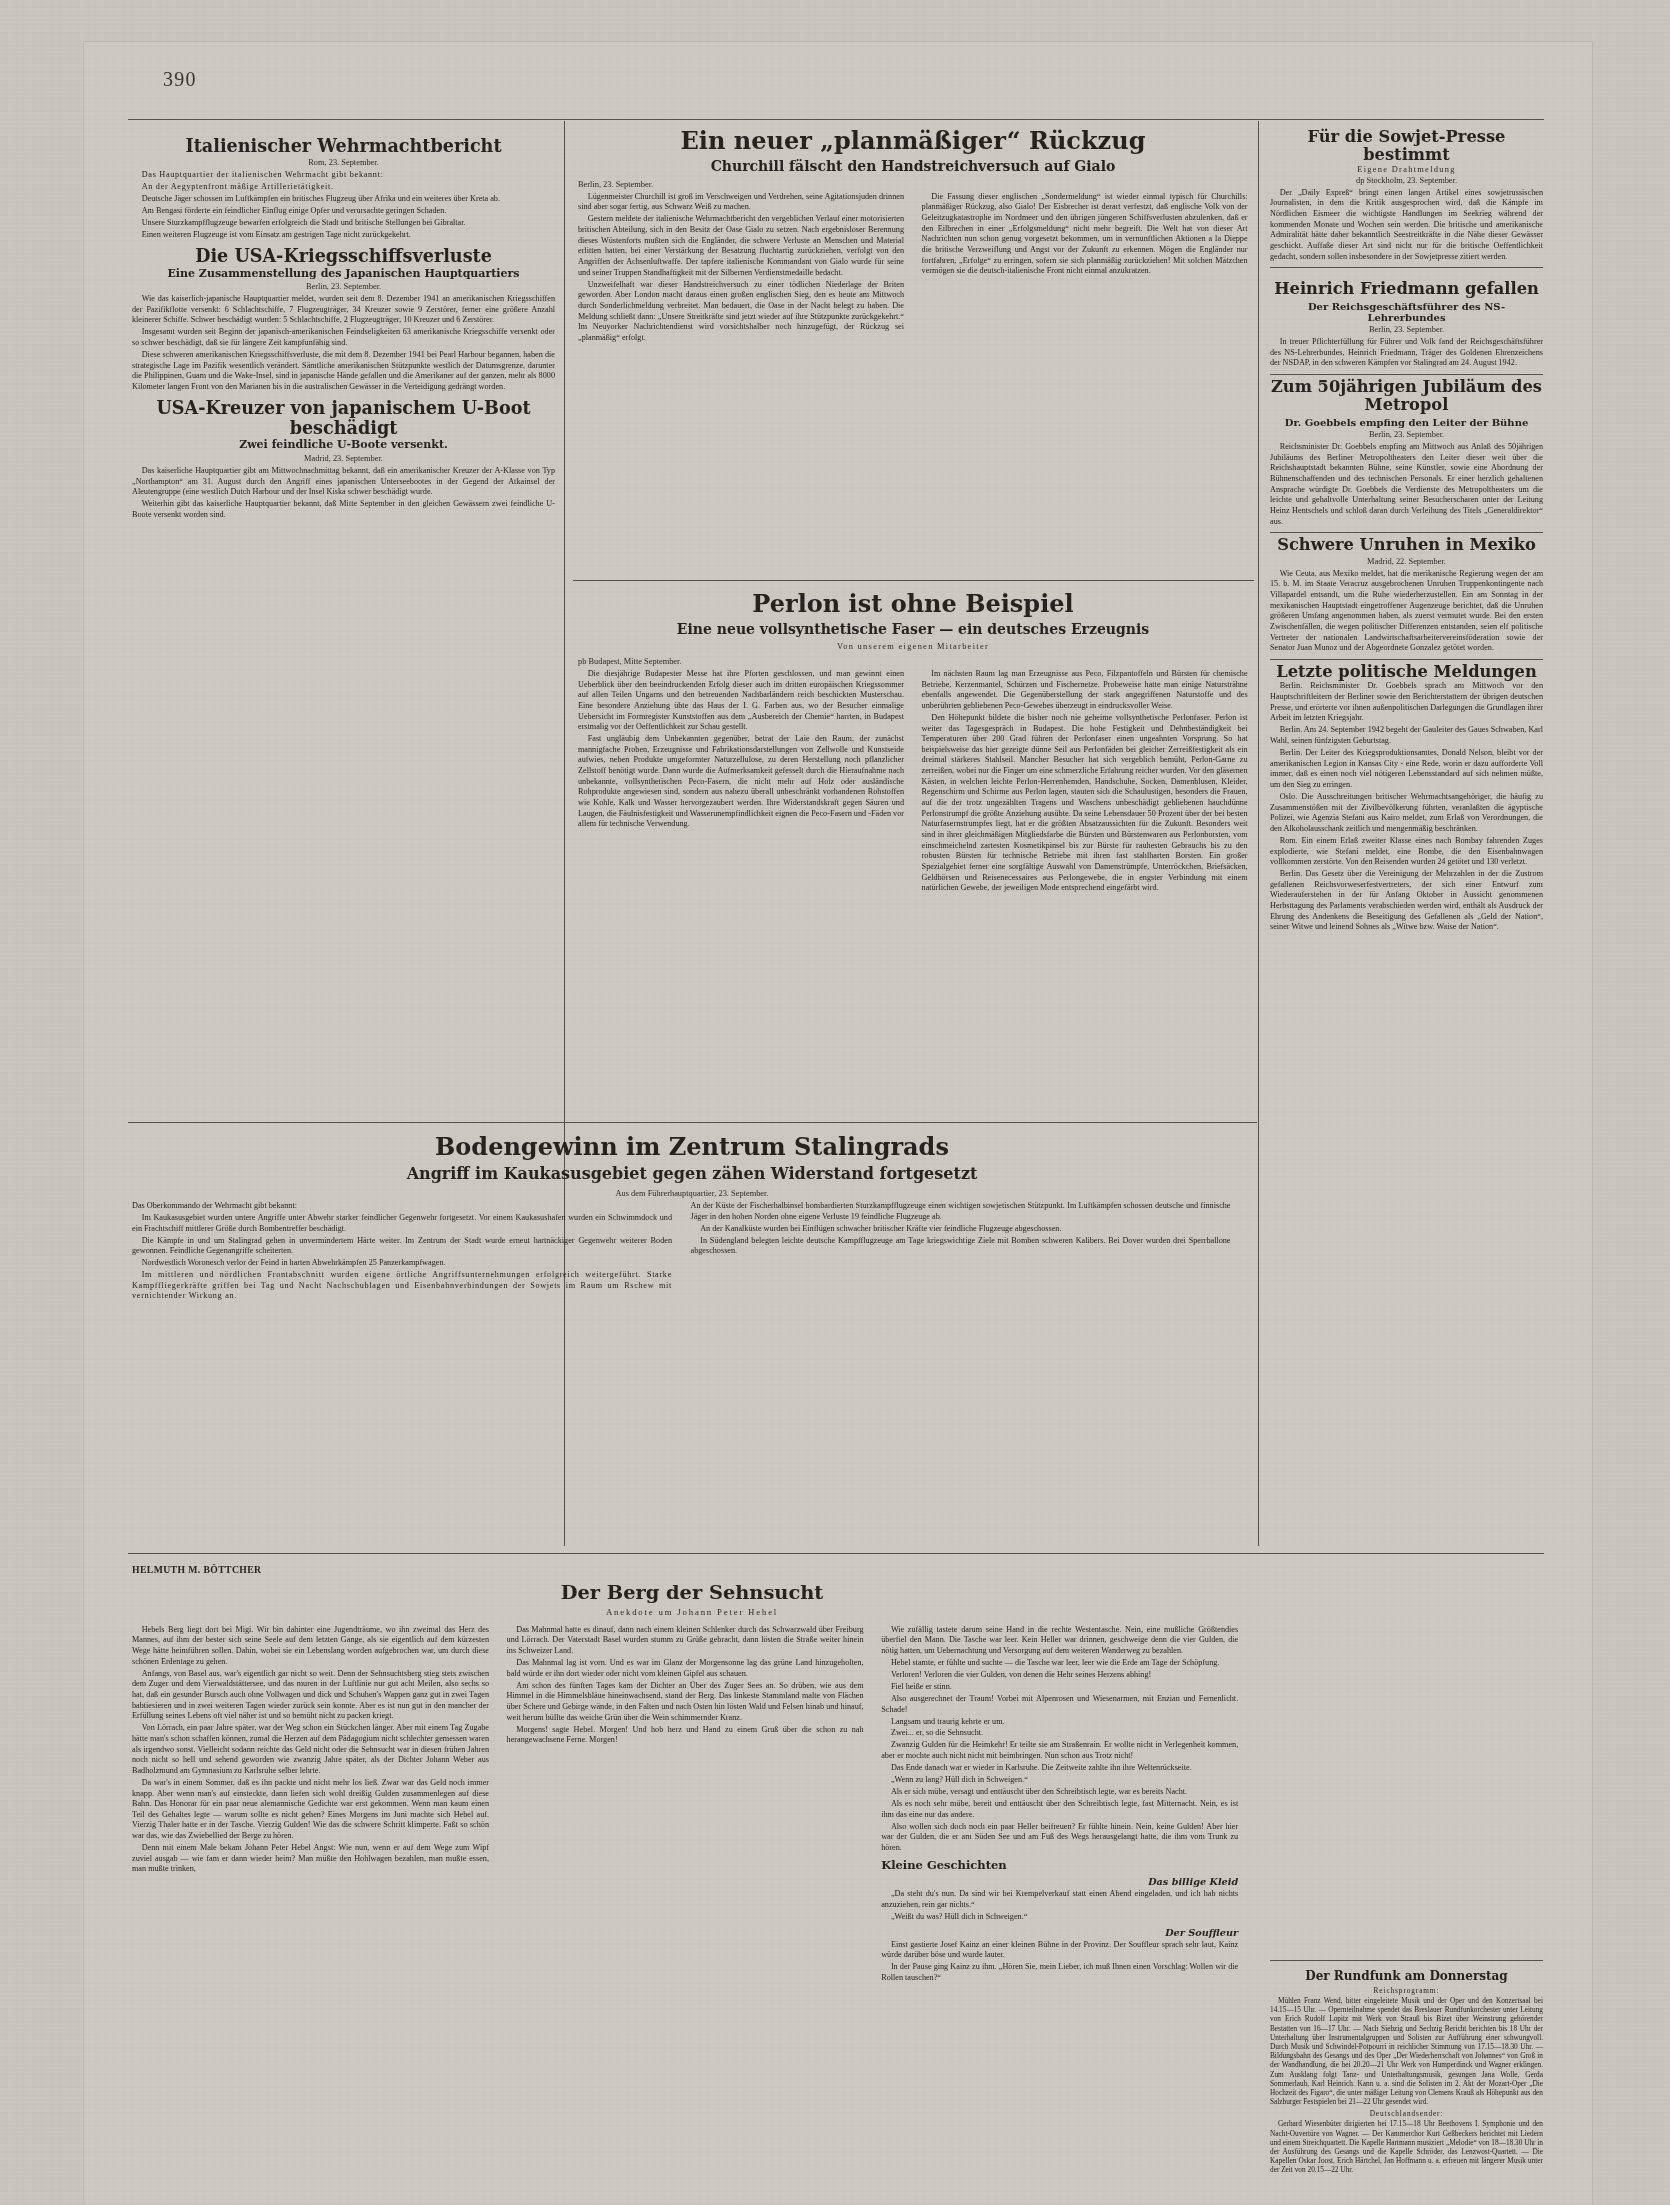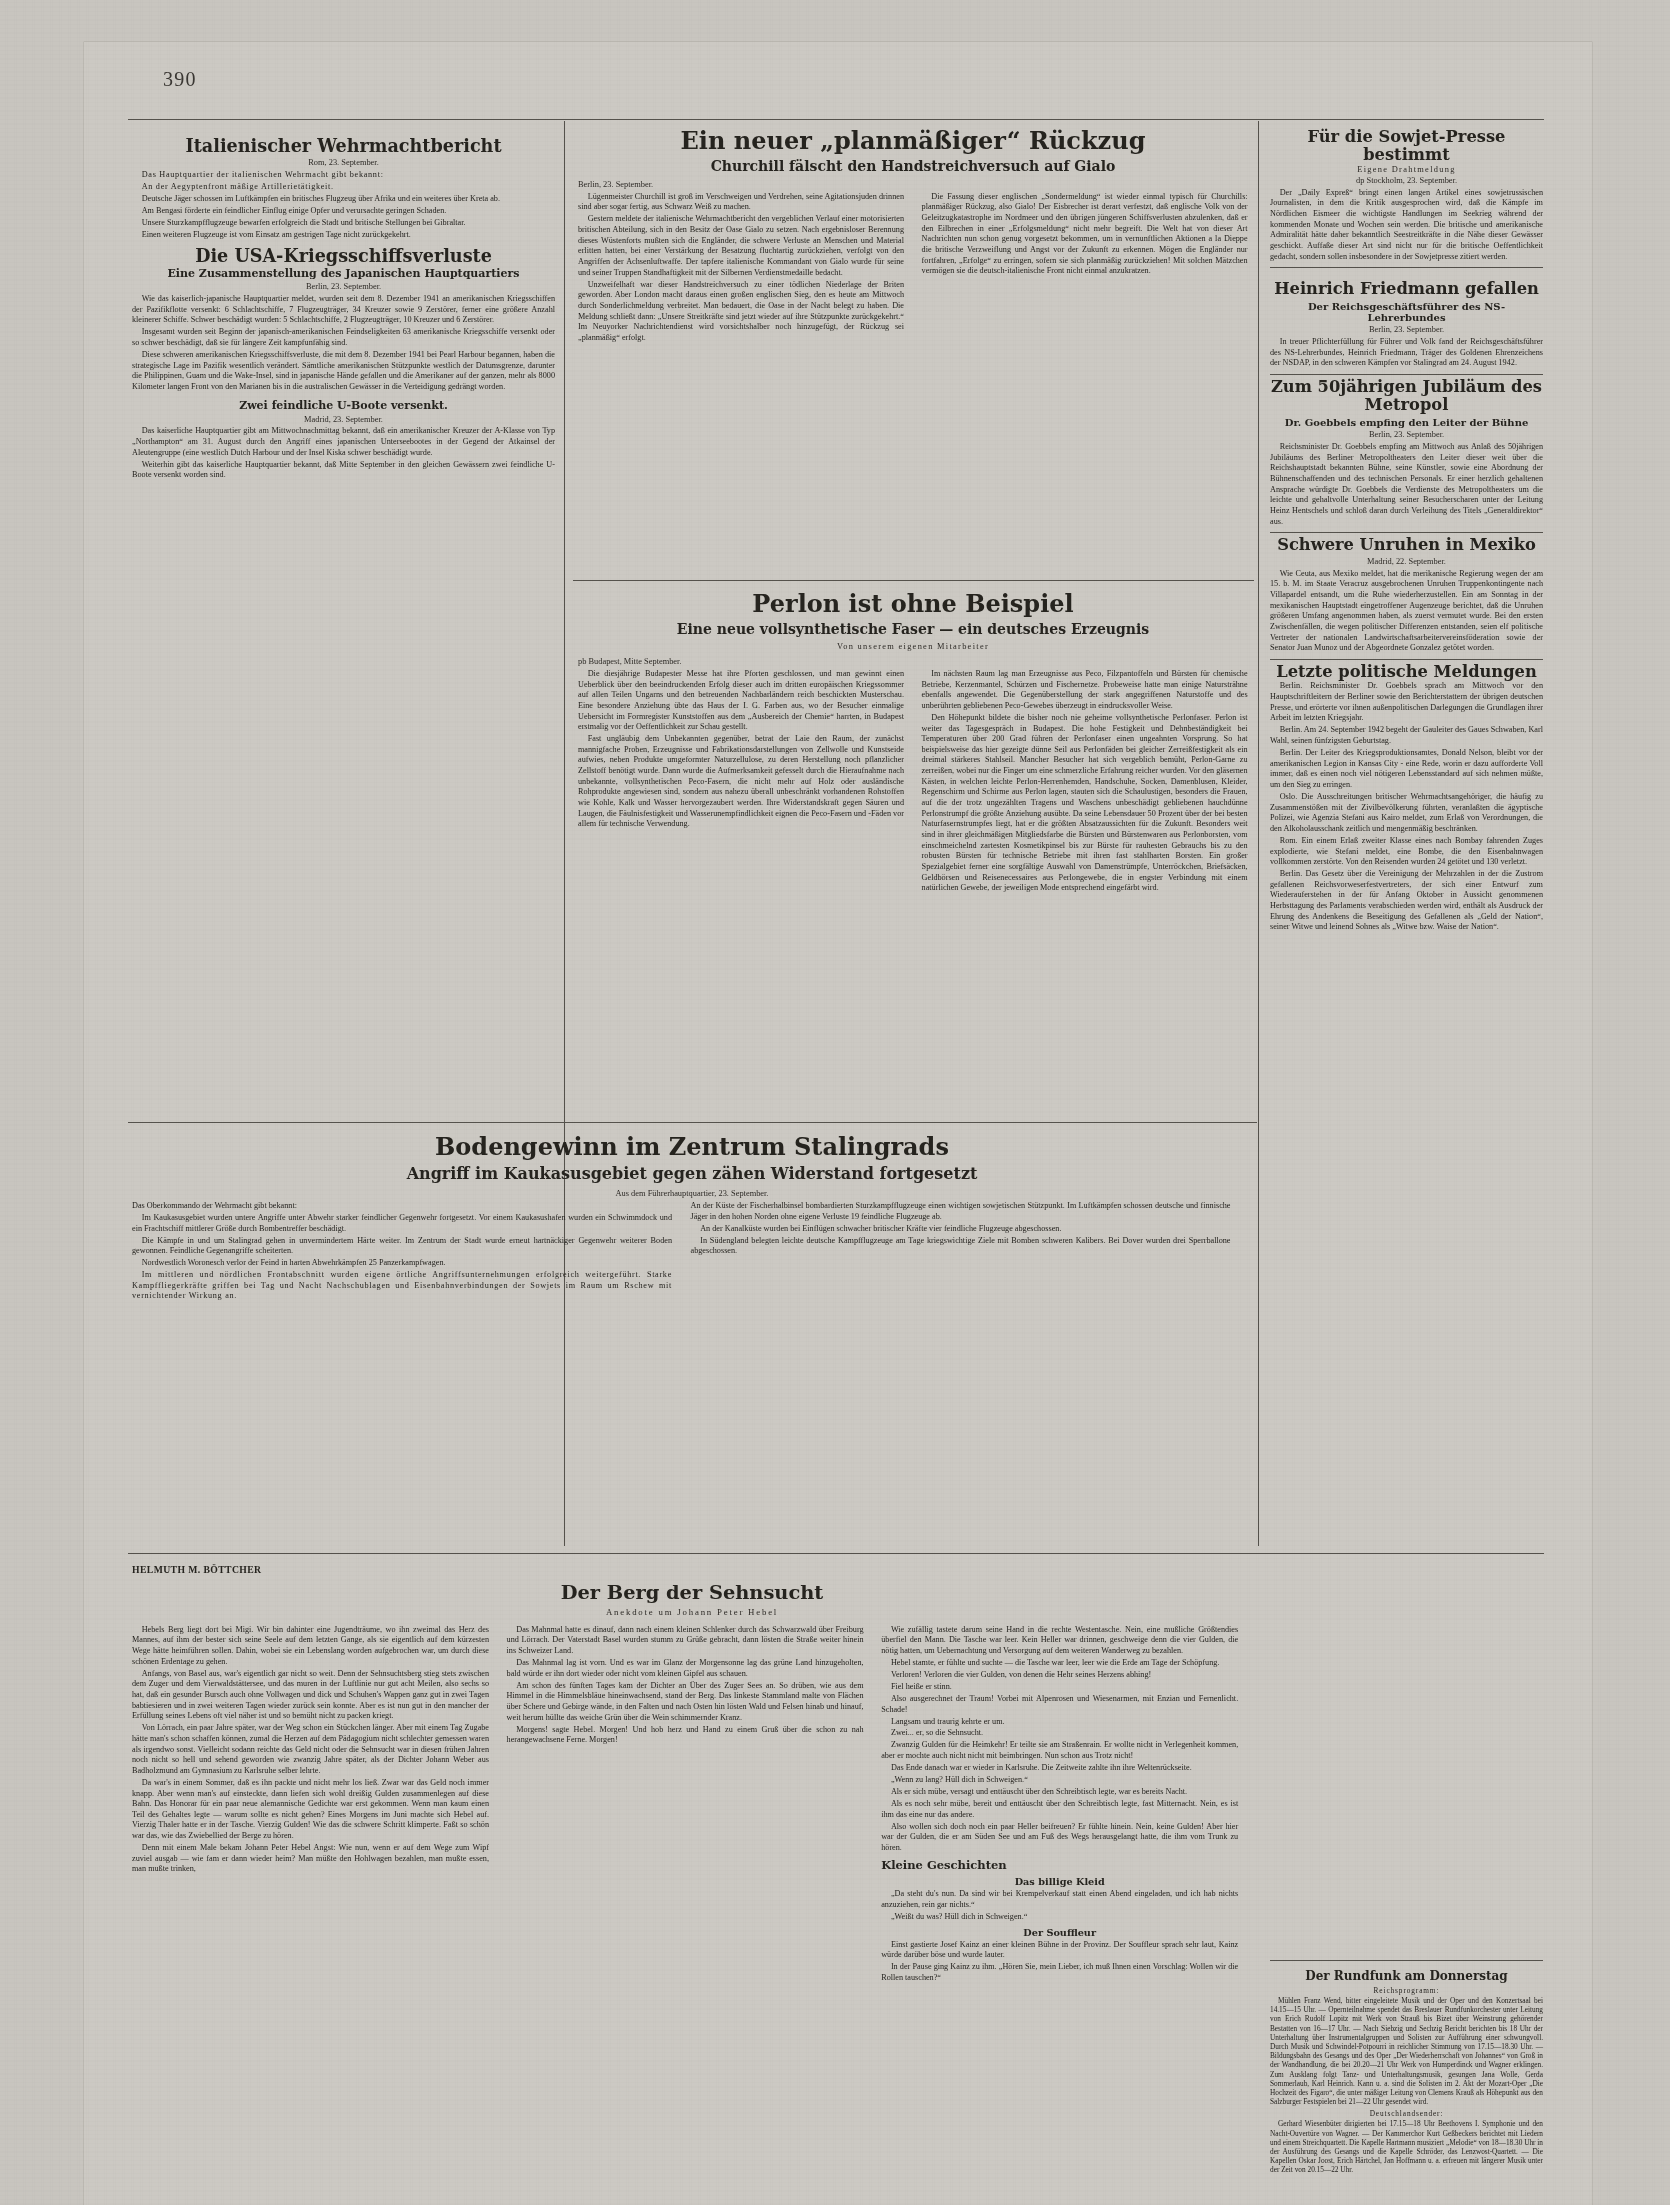--- a/index.html
+++ b/index.html
@@ -90,21 +90,21 @@
     color:#2d2a26;
     margin-top:2.6px;
   }
   .sec-h{
     font-family:"DejaVu Serif", serif;
     font-weight:bold;
     font-size:11.5px;
     color:#26241f;
     margin:4.4px 0 1.8px;
   }
-  .sec-h.left{text-align:center;}
+  .sec-h.left{text-align:right;font-style:italic;}
   .radio-h{
     font-family:"DejaVu Serif", serif;
     font-weight:bold;
     font-size:12px;
     text-align:center;
     color:#26241f;
   }
   .tiny{
     font-size:7.3px;
     line-height:1.26;
@@ -148,20 +148,21 @@
 
     <div style="height:4.4px"></div>
     <div class="hd mid">Die USA-Kriegsschiffsverluste</div>
     <div class="hd sml" style="font-size:11px;margin-top:1.8px;">Eine Zusammenstellung des Japanischen Hauptquartiers</div>
     <div class="dateline">Berlin, 23. September.</div>
     <p class="body">Wie das kaiserlich-japanische Hauptquartier meldet, wurden seit dem 8. Dezember 1941 an amerikanischen Kriegsschiffen der Pazifikflotte versenkt: 6 Schlachtschiffe, 7 Flugzeugträger, 34 Kreuzer sowie 9 Zerstörer, ferner eine größere Anzahl kleinerer Schiffe. Schwer beschädigt wurden: 5 Schlachtschiffe, 2 Flugzeugträger, 10 Kreuzer und 6 Zerstörer.</p>
     <p class="body">Insgesamt wurden seit Beginn der japanisch-amerikanischen Feindseligkeiten 63 amerikanische Kriegsschiffe versenkt oder so schwer beschädigt, daß sie für längere Zeit kampfunfähig sind.</p>
     <p class="body">Diese schweren amerikanischen Kriegsschiffsverluste, die mit dem 8. Dezember 1941 bei Pearl Harbour begannen, haben die strategische Lage im Pazifik wesentlich verändert. Sämtliche amerikanischen Stützpunkte westlich der Datumsgrenze, darunter die Philippinen, Guam und die Wake-Insel, sind in japanische Hände gefallen und die Amerikaner auf der ganzen, mehr als 8000 Kilometer langen Front von den Marianen bis in die australischen Gewässer in die Verteidigung gedrängt worden.</p>
 
     <div style="height:4.4px"></div>
+    <div class="hd mid">USA-Kreuzer von japanischem U-Boot beschädigt</div>
     <div class="hd sml" style="font-size:11px;margin-top:1.8px;">Zwei feindliche U-Boote versenkt.</div>
     <div class="dateline">Madrid, 23. September.</div>
     <p class="body">Das kaiserliche Hauptquartier gibt am Mittwochnachmittag bekannt, daß ein amerikanischer Kreuzer der A-Klasse von Typ „Northampton“ am 31. August durch den Angriff eines japanischen Unterseebootes in der Gegend der Atkainsel der Aleutengruppe (eine westlich Dutch Harbour und der Insel Kiska schwer beschädigt wurde.</p>
     <p class="body">Weiterhin gibt das kaiserliche Hauptquartier bekannt, daß Mitte September in den gleichen Gewässern zwei feindliche U-Boote versenkt worden sind.</p>
   </div>
 
   <div class="rule" style="left:128px;top:1122px;width:1129px;height:1.3px;"></div>
   <div class="col" style="left:132px;top:1134px;width:1120px;">
     <div class="hd big">Bodengewinn im Zentrum Stalingrads</div>
     <div class="hd" style="font-size:16px;margin-top:4.4px;">Angriff im Kaukasusgebiet gegen zähen Widerstand fortgesetzt</div>

